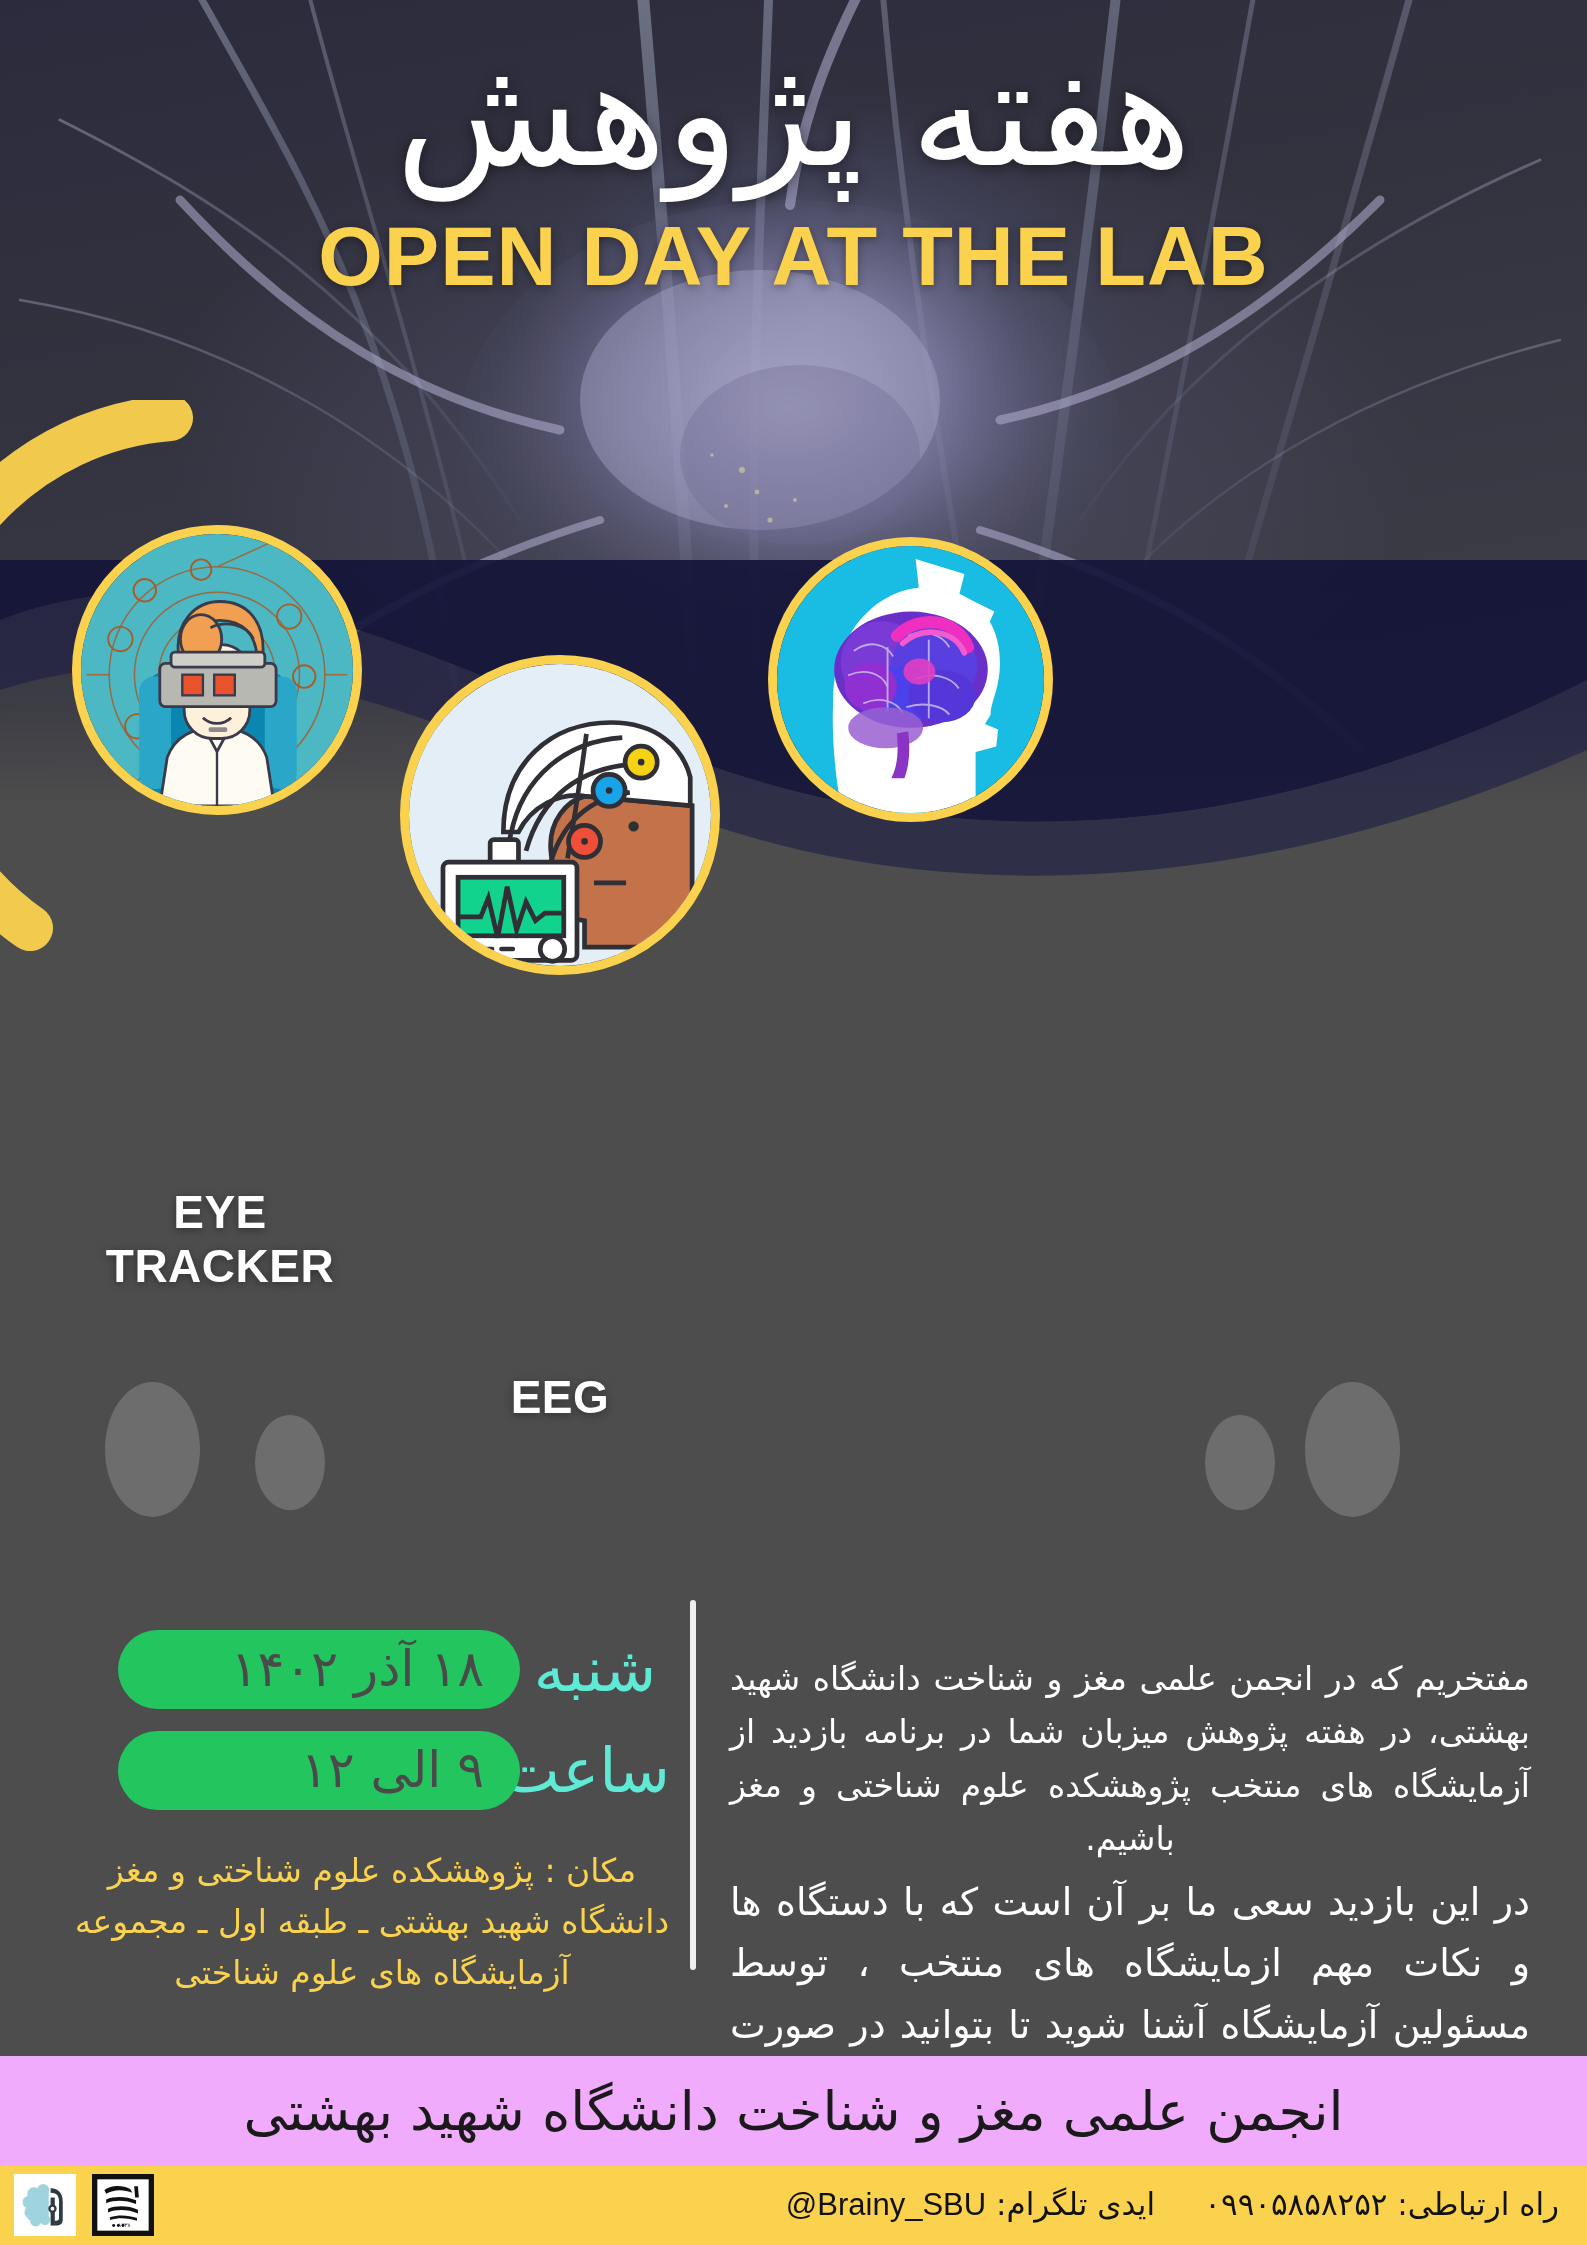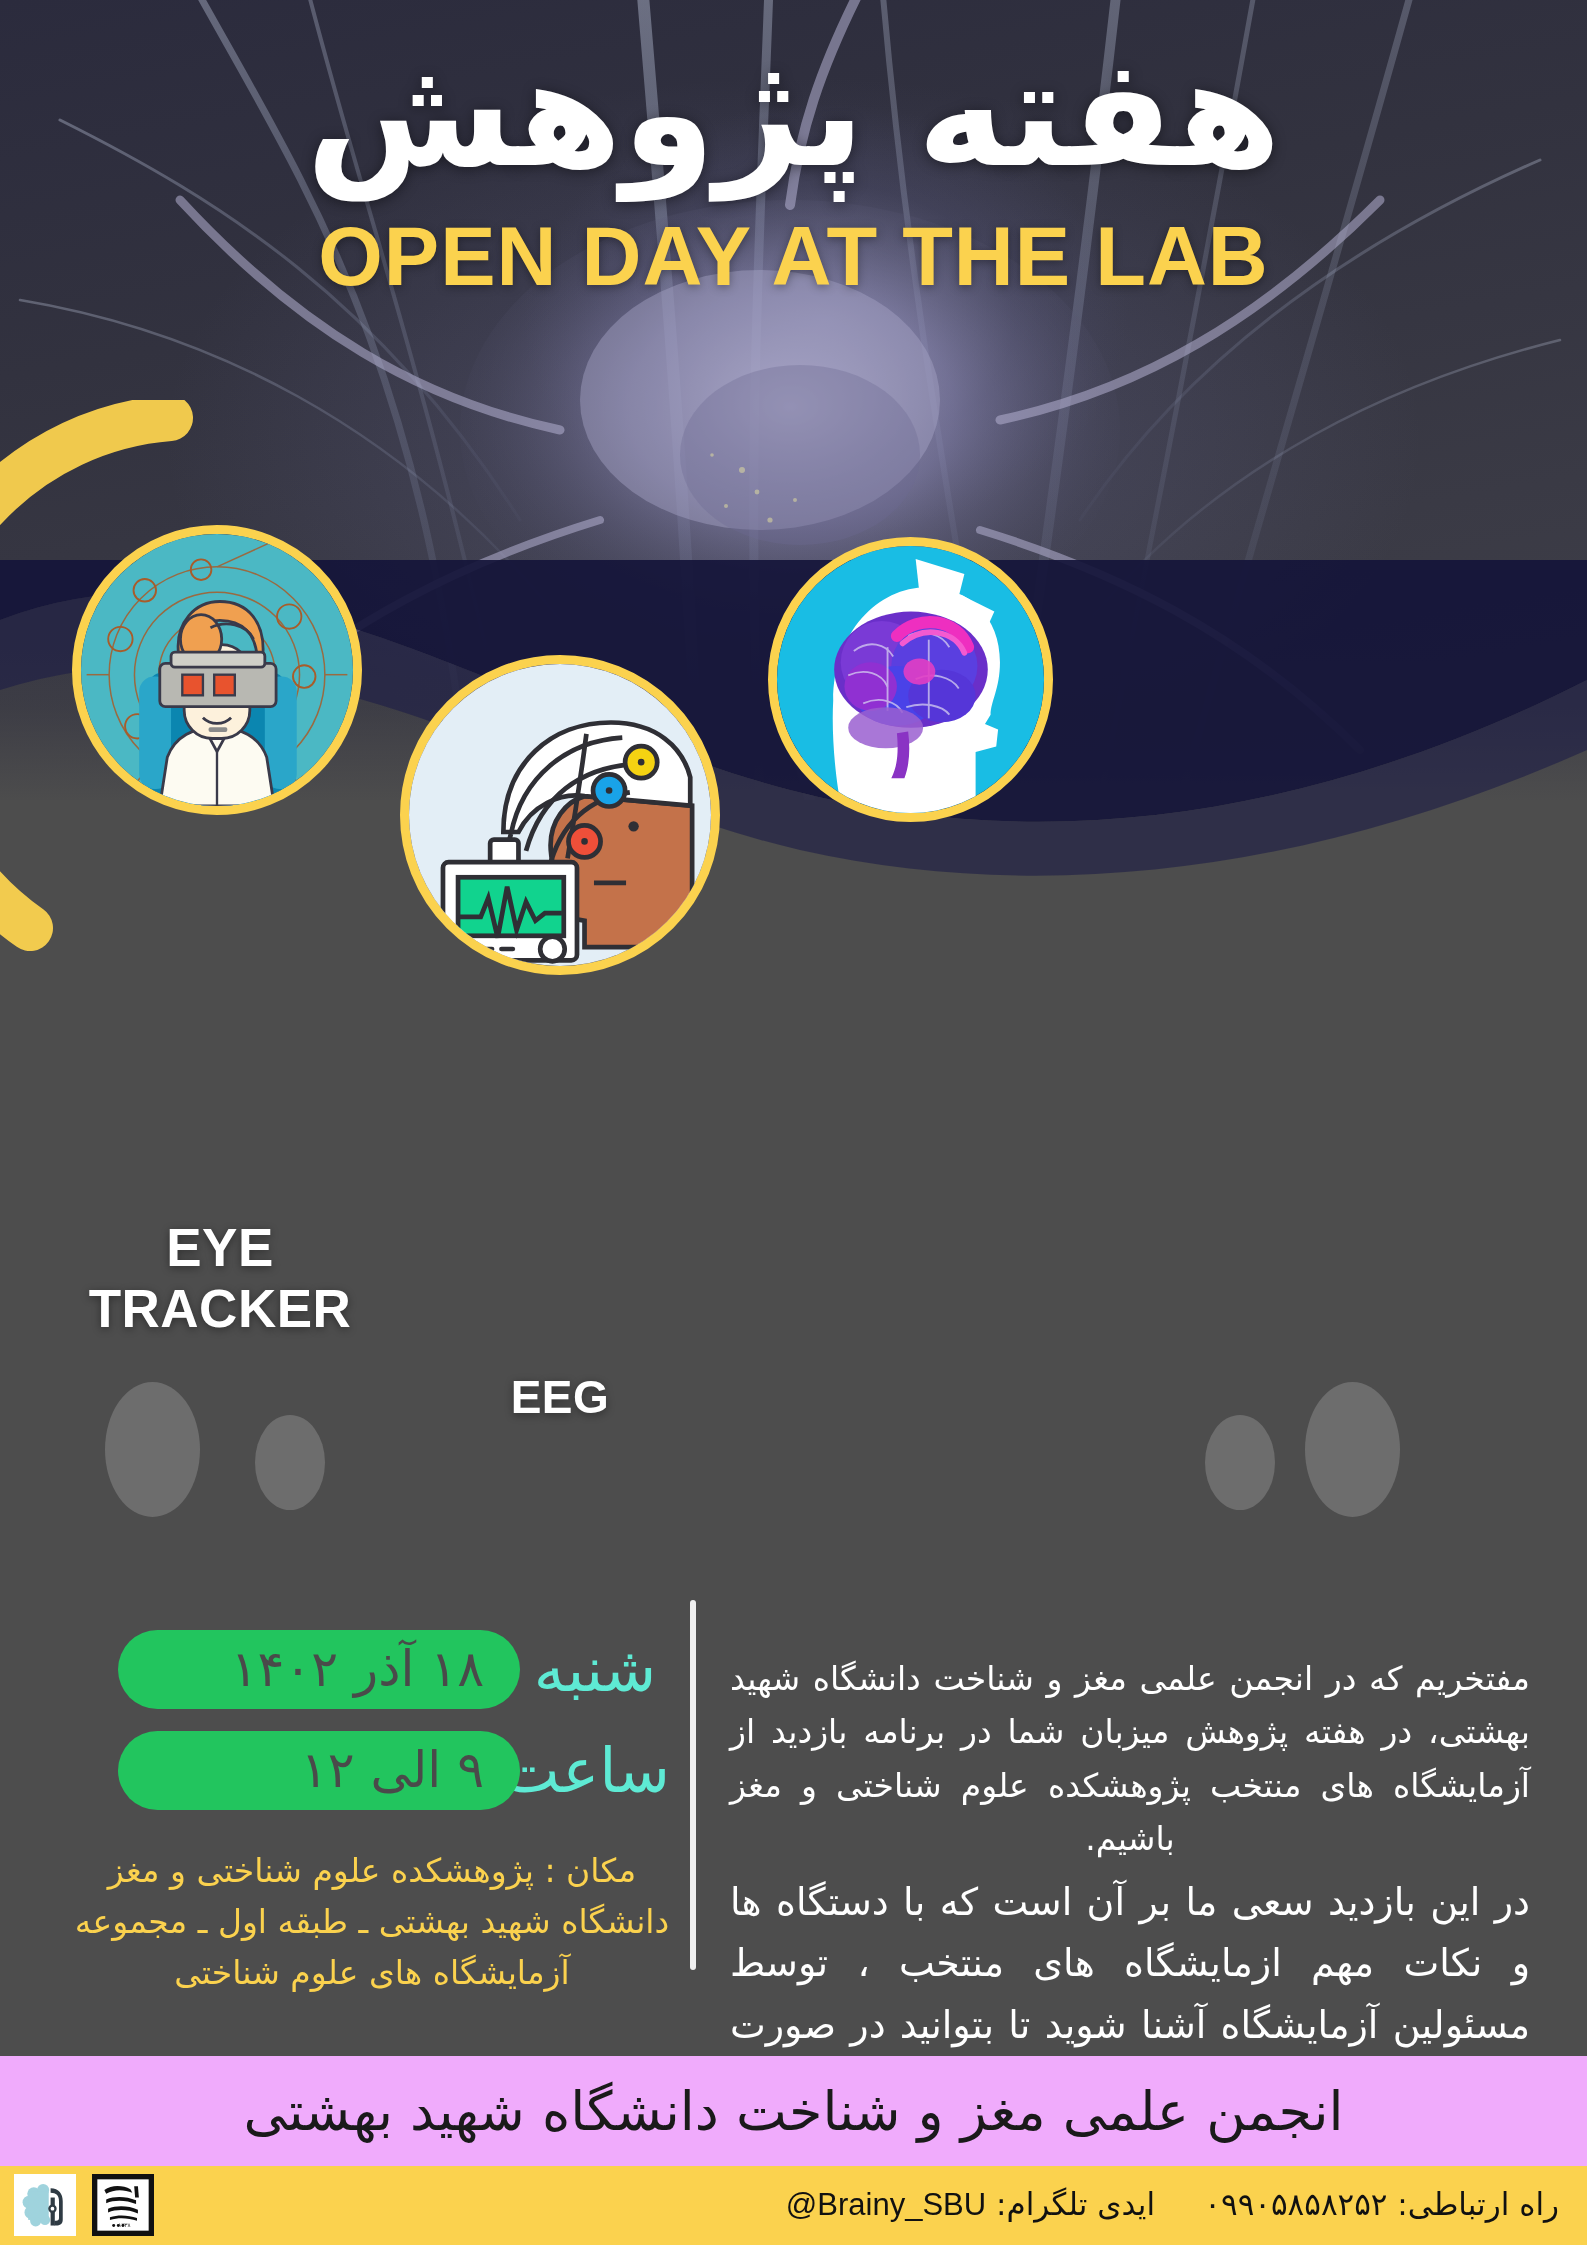--- a/index.html
+++ b/index.html
@@ -26,21 +26,21 @@
 
   
   .navy-swoosh{position:absolute;left:0;top:560px;width:1587px;height:420px;overflow:hidden;}
 
   
   .yellow-arc{position:absolute;left:-70px;top:400px;width:560px;height:560px;overflow:visible;}
 
   
   .title-fa{
     position:absolute;left:0;top:22px;width:1587px;text-align:center;
-    color:#ffffff;font-size:150px;line-height:1.22;font-weight:700;
+    color:#ffffff;font-size:150px;line-height:1.22;font-weight:400;
     font-family:"DejaVu Sans","Liberation Sans",sans-serif;
     letter-spacing:-2px;direction:rtl;
     text-shadow:0 2px 14px rgba(0,0,0,.45);
   }
   .title-en{
     position:absolute;left:0;top:215px;width:1587px;text-align:center;
     color:#fbd24e;font-size:83px;line-height:1;font-weight:bold;
     letter-spacing:1px;direction:ltr;
     font-family:"Liberation Sans",sans-serif;
     text-shadow:0 2px 10px rgba(0,0,0,.35);
@@ -51,21 +51,21 @@
   .circ svg{display:block;width:100%;height:100%;}
   #circle-eye{left:72px;top:525px;width:290px;height:290px;}
   #circle-eeg{left:400px;top:655px;width:320px;height:320px;}
   #circle-tms{left:768px;top:537px;width:285px;height:285px;}
 
   .circ-label{
     position:absolute;color:#ffffff;font-weight:bold;
     font-family:"Liberation Sans",sans-serif;direction:ltr;
     letter-spacing:.5px;text-shadow:0 2px 8px rgba(0,0,0,.4);
   }
-  #label-eye{left:60px;top:1217px;width:320px;text-align:center;font-size:53px;}
+  #label-eye{left:60px;top:1185px;width:320px;text-align:center;font-size:46px;}
   #label-eeg{left:400px;top:1370px;width:320px;text-align:center;font-size:46px;}
   #label-tms{left:770px;top:1175px;width:285px;text-align:center;font-size:46px;}
 
   
   .grey-blob{position:absolute;background:#6d6d6d;border-radius:50%;}
 
   .divider{position:absolute;left:690px;top:1600px;width:6px;height:370px;background:#efefef;border-radius:3px;}
 
   .sched{position:absolute;left:70px;top:1630px;width:600px;direction:rtl;}
   .sched-row{display:flex;align-items:center;justify-content:flex-start;margin-bottom:22px;}

